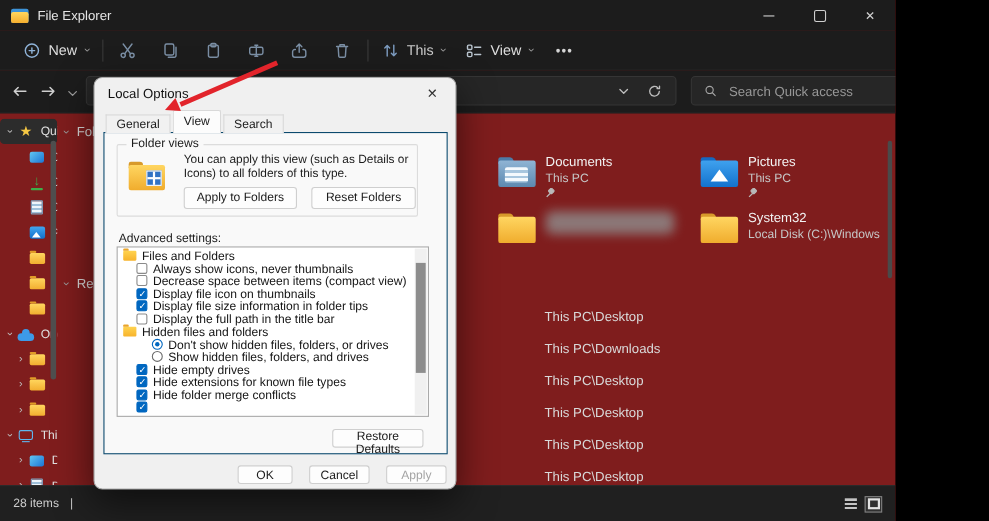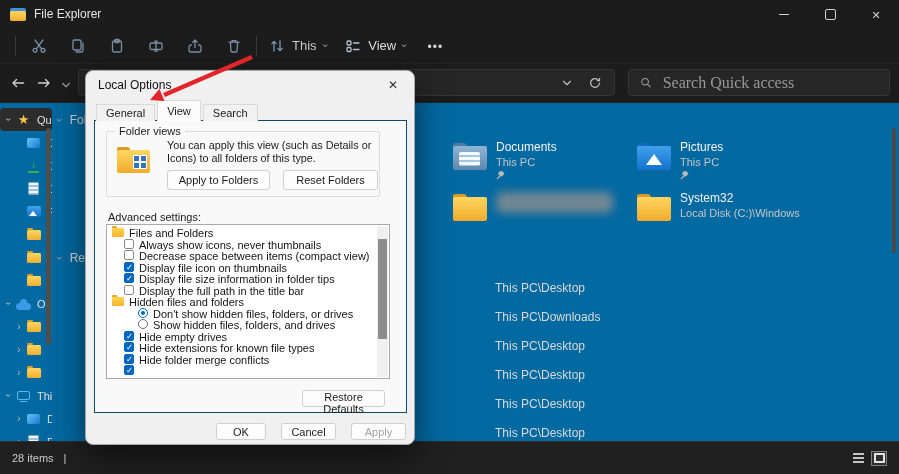--- a/index.html
+++ b/index.html
@@ -1,16 +1,16 @@
 <!DOCTYPE html>
 <html><head>
 <meta charset="utf-8">
 <style>
   html,body{margin:0;padding:0;background:#000;}
-  .window{position:relative;width:899px;height:474px;background:#0369a1;overflow:hidden;
+  .window{position:relative;width:814px;height:474px;background:#7f1d1d;overflow:hidden;
     font-family:"Liberation Sans","DejaVu Sans",sans-serif;color:#e8e8e8;}
   svg{display:block}
   .ico-stroke{fill:none;stroke:#7b8fa5;stroke-width:1.3;stroke-linecap:round;stroke-linejoin:round}
   .ico-nav{fill:none;stroke:#cfcfcf;stroke-width:1.4;stroke-linecap:round;stroke-linejoin:round}
 
   
   .titlebar{position:absolute;left:0;top:0;right:0;height:28px;background:#1c1c1c;display:flex;align-items:center}
   .app-icon{margin:0 8px 0 10px;position:relative;width:16px;height:13px}
   .app-icon .back{position:absolute;left:0;top:0;width:16px;height:13px;border-radius:2px;background:linear-gradient(180deg,#3f95d9,#2a7cc4)}
   .app-icon .front{position:absolute;left:0;top:3px;width:16px;height:10px;border-radius:2px;background:linear-gradient(180deg,#ffd65e,#f4ae2e)}
@@ -31,21 +31,21 @@
   .dots::before{content:"•••";color:#d5d5d5;font-size:12px;letter-spacing:1px}
   .tb-label-dim{color:#c9c9c9}
 
   
   .navrow{position:absolute;left:0;top:64px;right:0;height:38px;background:#1c1c1c;border-bottom:1px solid #242424}
   .nav-back{position:absolute;left:10px;top:11px}
   .nav-fwd{position:absolute;left:36px;top:11px}
   .nav-chev{position:absolute;left:60px;top:15px}
   .addressbar{position:absolute;left:78px;top:5px;width:537px;height:27px;background:#262626;border:1px solid #353535;border-radius:4px;box-sizing:border-box;display:flex;align-items:center;justify-content:flex-end;gap:15px;padding-right:12px}
   .searchbox{position:absolute;left:628px;top:5px;width:262px;height:27px;background:#262626;border:1px solid #353535;border-radius:4px;box-sizing:border-box;display:flex;align-items:center;gap:9px;padding:0 11px}
-  .searchbox input{background:transparent;border:0;outline:0;color:#cfcfcf;font-size:16px;width:100%;font-family:Liberation Serif, serif}
+  .searchbox input{background:transparent;border:0;outline:0;color:#cfcfcf;font-size:12px;width:100%;font-family:Liberation Sans, sans-serif}
   .searchbox input::placeholder{color:#989898}
 
   
   .sidebar{position:absolute;left:0;top:108px;width:52px;bottom:20px;overflow:hidden}
   .s-row{display:flex;align-items:center;height:23px;white-space:nowrap}
   .s-row.level-0{padding-left:3px}
   .s-row.level-1{padding-left:13px}
   .s-row.selected{background:#2c2c2c;border-radius:4px}
   .s-chevron{width:12px;flex:none;display:flex;justify-content:center;color:#bdbdbd;font-size:10px}
   .s-chevron.chevron-right::before{content:"›"}
@@ -170,20 +170,28 @@
       <div class="wc">
           <span class="glyph-max"></span>
         </div>
       <div class="wc">
           <span class="glyph-close"></span>
         </div>
     </div>
   </div>
 
   <div class="toolbar">
+    <div class="tb-btn">
+      <svg width="16" height="16" viewBox="0 0 16 16" class="ico-stroke" style="stroke:#8fb3d8">
+          <circle cx="8" cy="8" r="6"></circle>
+          <path d="M8 5.5v5M5.5 8h5"></path>
+        </svg>
+      <span>New</span>
+      <span class="chev"></span>
+    </div>
     <div class="tb-sep"></div>
     <div class="tb-iconbtn">
       <svg width="16" height="16" viewBox="0 0 16 16" class="ico-stroke">
           <circle cx="4" cy="12.3" r="1.9"></circle>
           <circle cx="12" cy="12.3" r="1.9"></circle>
           <path d="M5.4 10.8L12 2M10.6 10.8L4 2"></path>
         </svg>
     </div>
     <div class="tb-iconbtn">
       <svg width="16" height="16" viewBox="0 0 16 16" class="ico-stroke">

